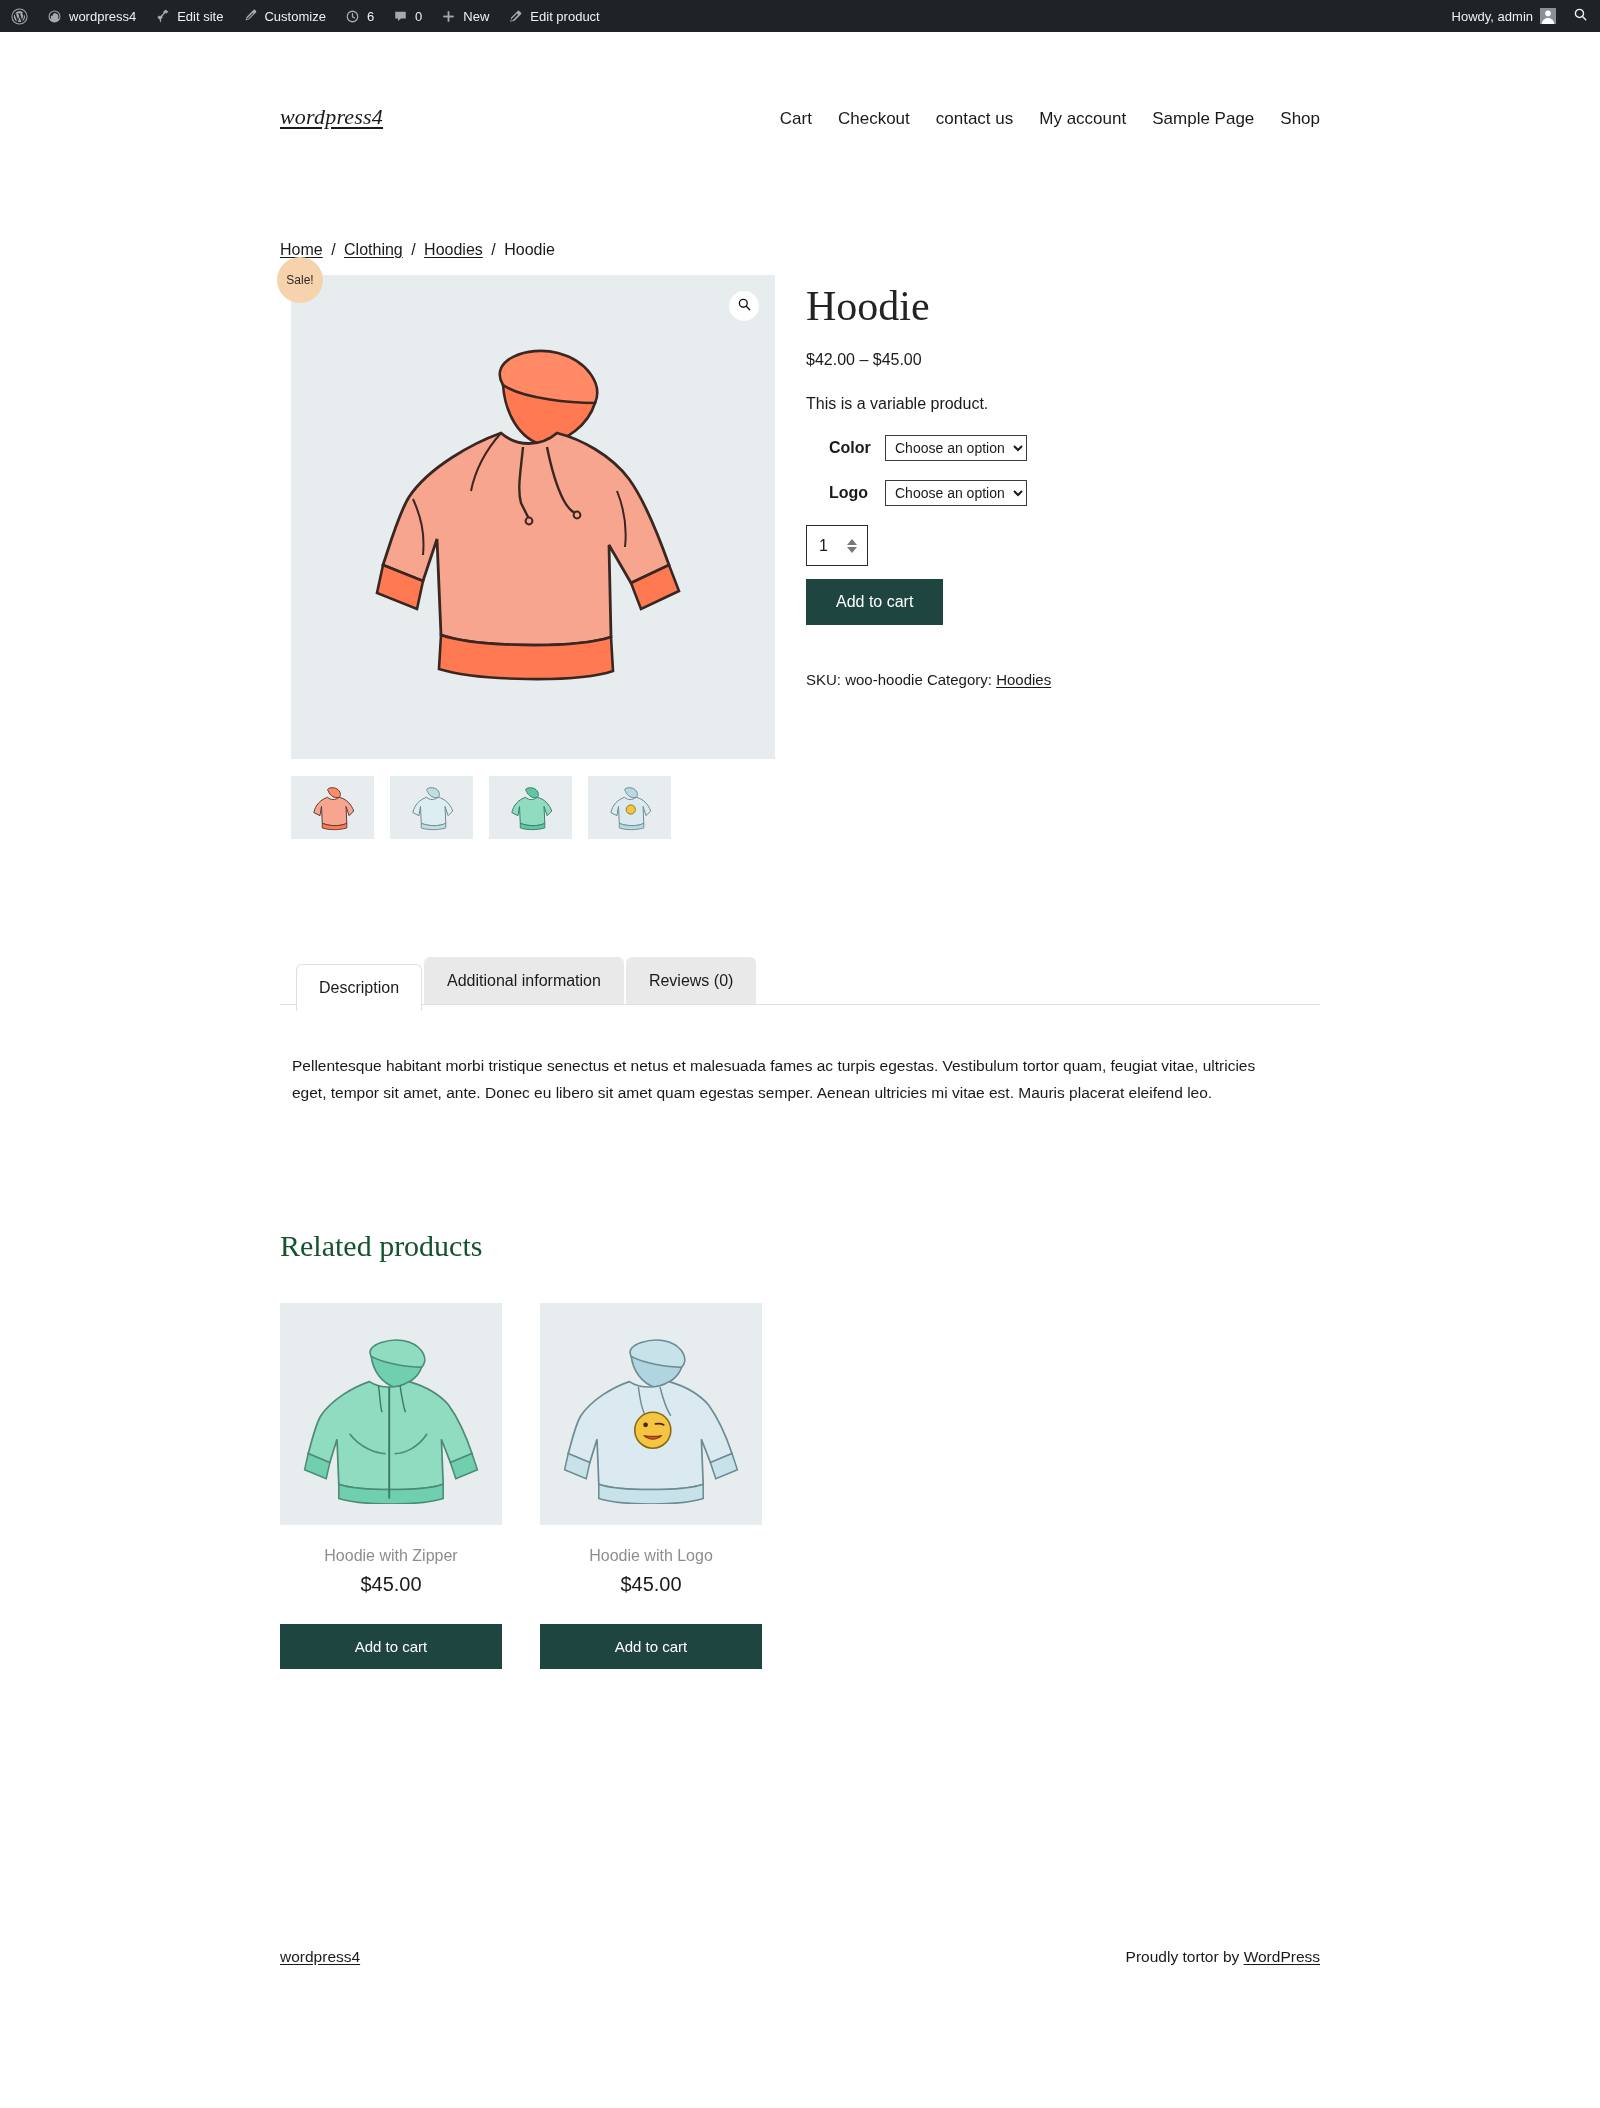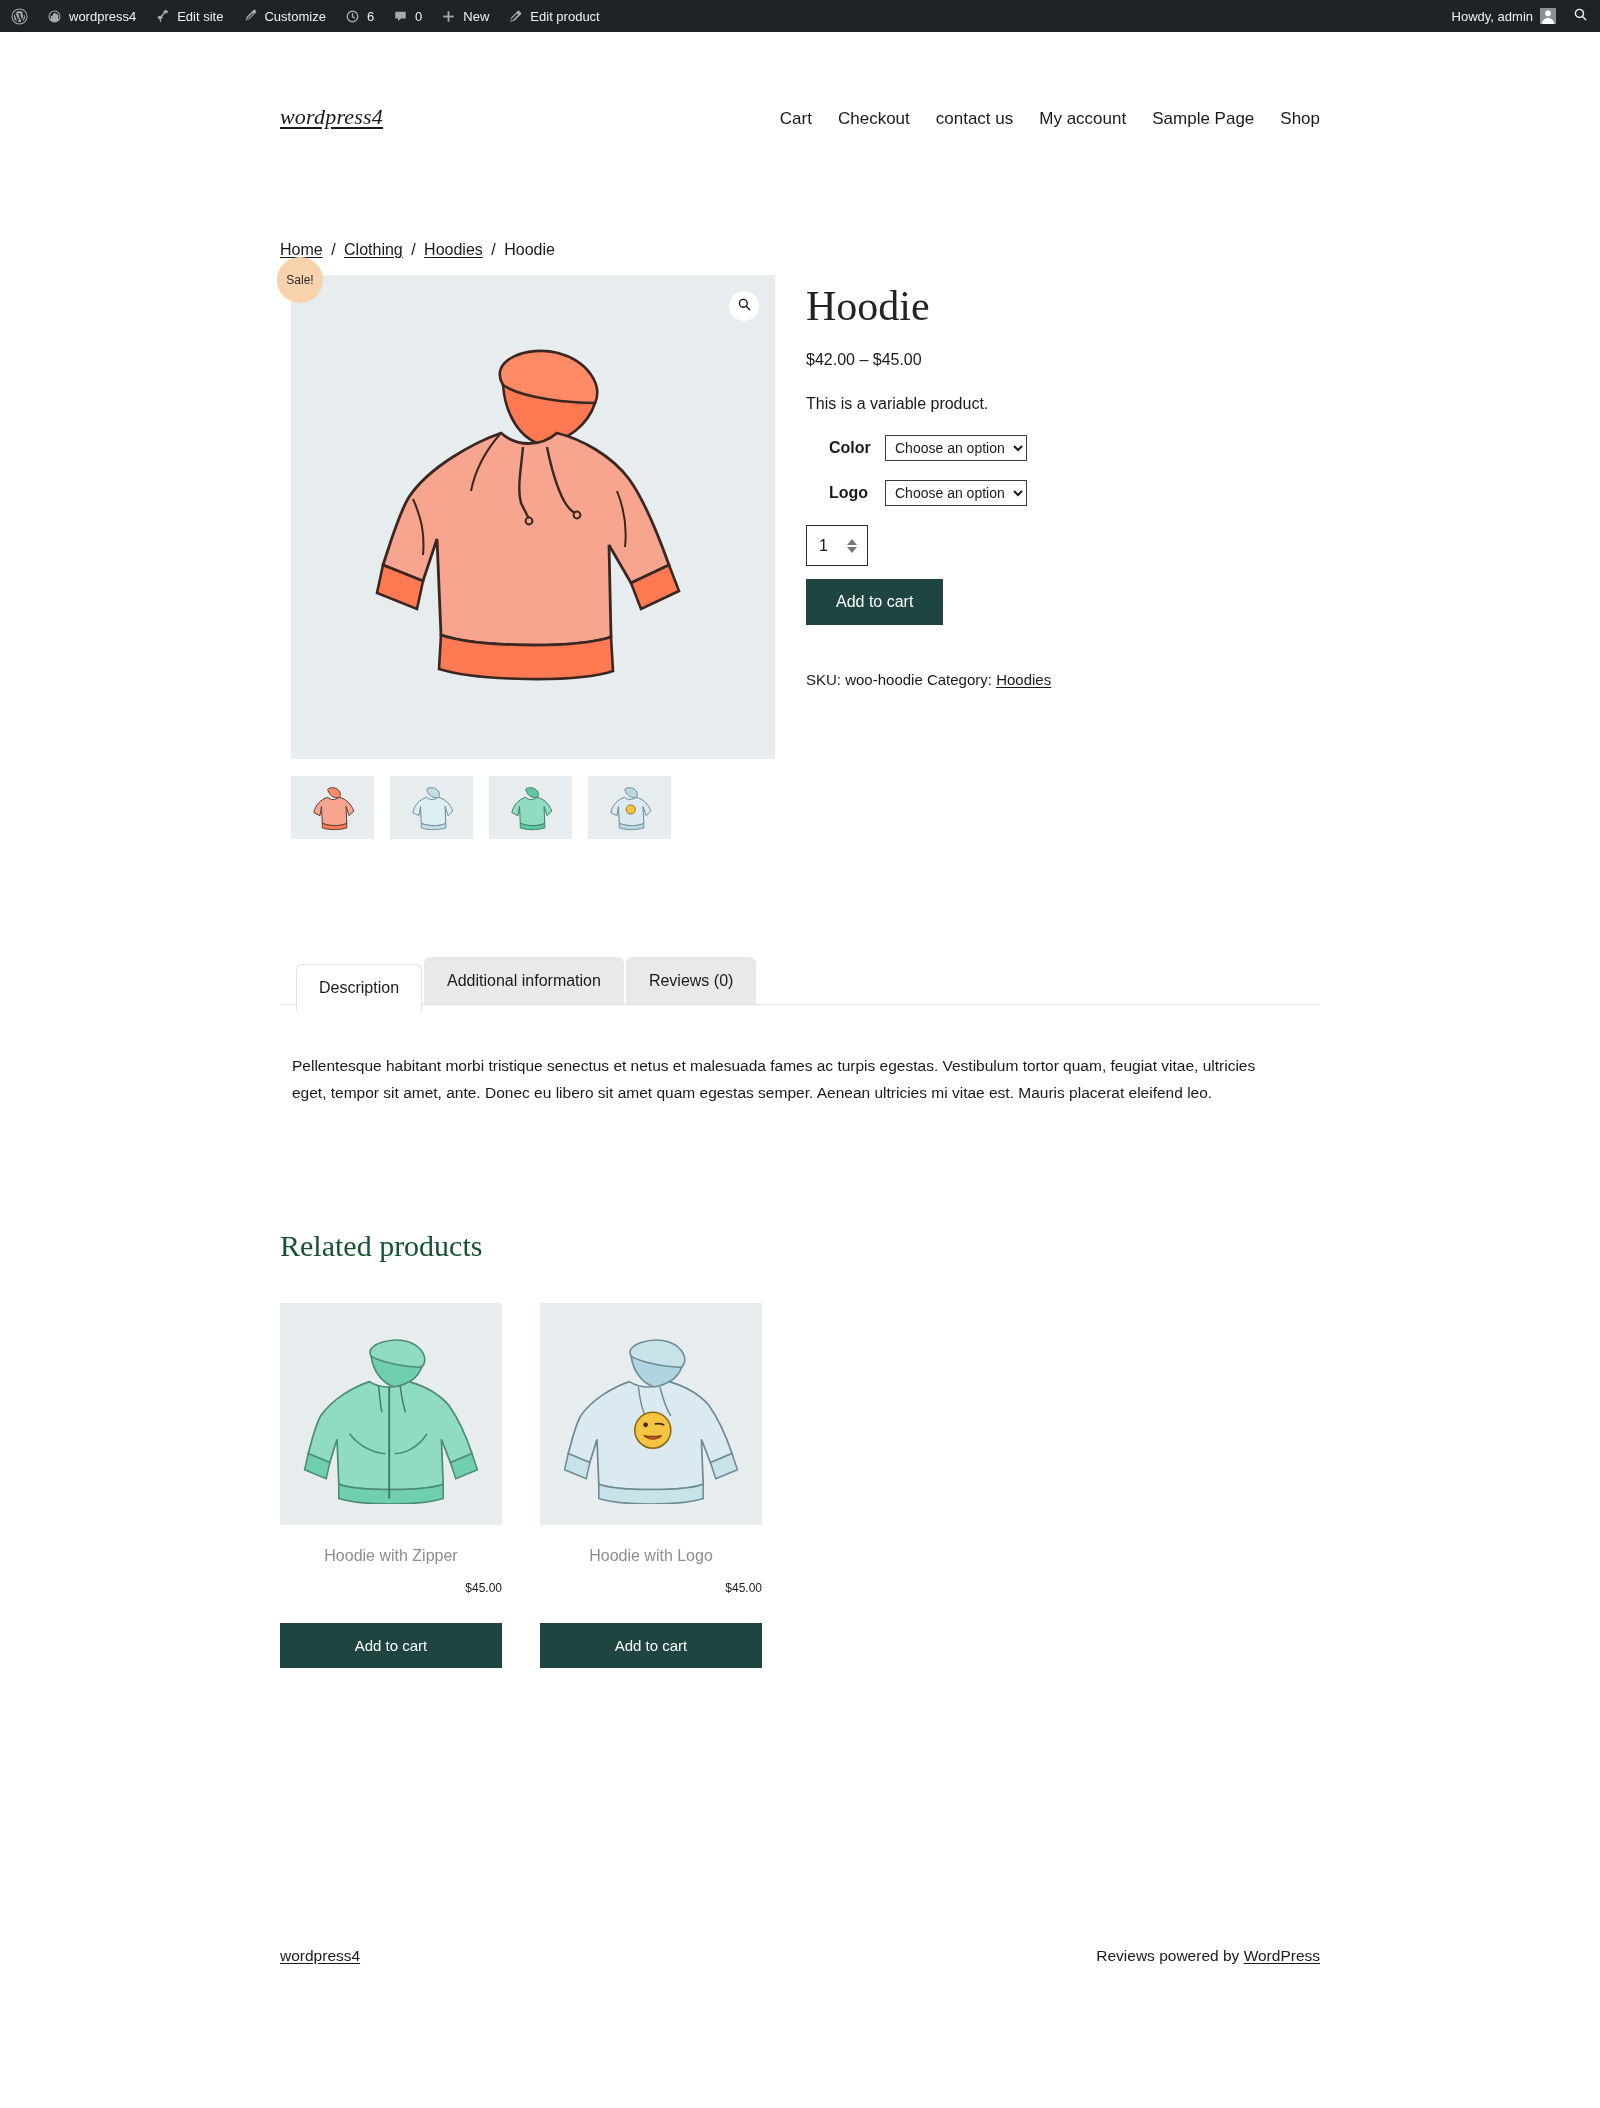--- a/index.html
+++ b/index.html
@@ -308,21 +308,21 @@
     height: 222px;
     background: #e7ecef;
     display: flex; align-items: center; justify-content: center;
     overflow: hidden;
   }
   .rp-name {
     margin-top: 22px;
     font-size: 16px;
     color: #8d8d8d;
   }
-  .rp-price { margin-top: 16px; font-size: 12px; color: #1a1a1a; text-align: right; }
+  .rp-price { margin-top: 8px; font-size: 20px; color: #1a1a1a; }
   .rp-btn {
     margin-top: 28px;
     display: block;
     width: 100%;
     background: #1f4541;
     color: #fff;
     border: 0;
     font-size: 15px;
     font-family: "Liberation Sans", sans-serif;
     padding: 14px 0;
@@ -626,19 +626,19 @@
           <div class="rp-name">Hoodie with Logo</div>
           <div class="rp-price">$45.00</div>
           <button class="rp-btn">Add to cart</button>
         </div>
       </div>
     </div>
 
     <div class="site-footer">
       <a>wordpress4</a>
       <div class="footer-credit">
-        <span class="plain">Reviews powered by</span>
+        <span class="plain">Proudly tortor by</span>
         <a>WordPress</a>
       </div>
     </div>
 
   </div>
 </div>
 
 </body></html>

